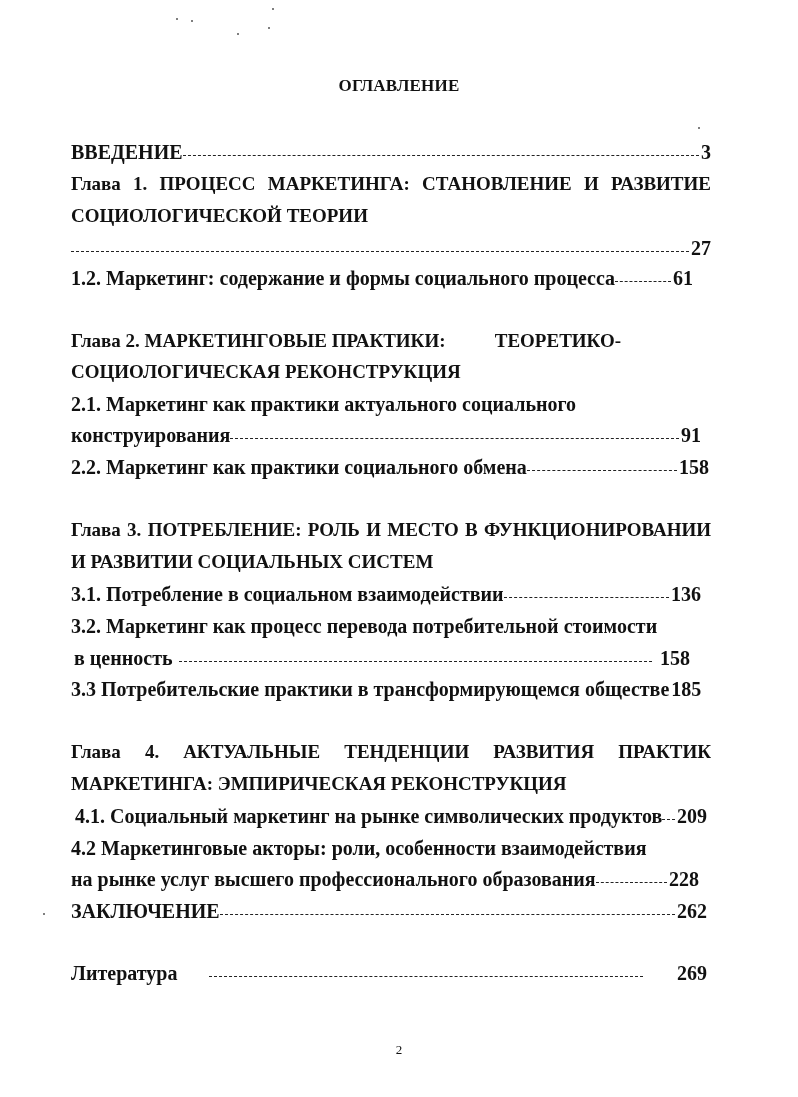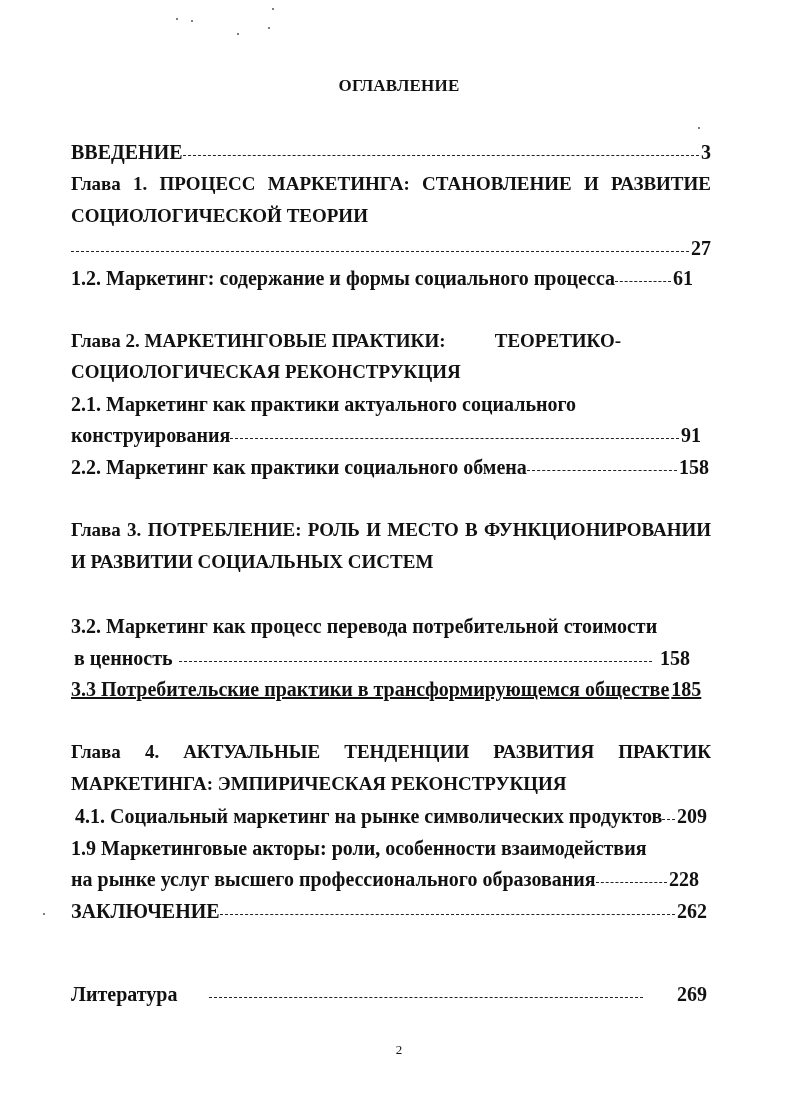--- a/index.html
+++ b/index.html
@@ -72,52 +72,57 @@
   </div>
   <div class="line entry" style="top:455px; width:638px;">
     <span class="text">2.2. Маркетинг как практики социального обмена</span>
     <span class="leader"></span>
     <span class="pg">158</span>
   </div>
 
   <div class="line chapter justify" style="top:518px;">Глава 3. ПОТРЕБЛЕНИЕ: РОЛЬ И МЕСТО В ФУНКЦИОНИРОВАНИИ</div>
   <div class="line chapter" style="top:550px;text-align:center;">И РАЗВИТИИ СОЦИАЛЬНЫХ СИСТЕМ</div>
 
+  <div class="line entry" style="top:582px; width:630px;">
+    <span class="text">3.1. Потребление в социальном взаимодействии</span>
+    <span class="leader"></span>
+    <span class="pg">136</span>
+  </div>
   <div class="line" style="top:614px;">3.2. Маркетинг как процесс перевода потребительной стоимости</div>
   <div class="line entry" style="top:646px; left:74px; width:616px;gap:6px;">
     <span class="text">в ценность</span>
     <span class="leader"></span>
     <span class="pg">158</span>
   </div>
-  <div class="line entry" style="top:677px; width:620px;text-decoration:underline;">
+  <div class="line entry" style="top:677px; width:620px;">
     <span class="text">3.3 Потребительские практики в трансформирующемся обществе</span>
     <span class="leader"></span>
     <span class="pg">185</span>
   </div>
 
   <div class="line chapter justify" style="top:740px;font-family:Liberation Serif, serif;">Глава 4. АКТУАЛЬНЫЕ ТЕНДЕНЦИИ РАЗВИТИЯ ПРАКТИК</div>
   <div class="line chapter" style="top:772px;">МАРКЕТИНГА: ЭМПИРИЧЕСКАЯ РЕКОНСТРУКЦИЯ</div>
 
   <div class="line entry" style="top:804px; left:75px; width:632px;">
     <span class="text">4.1. Социальный маркетинг на рынке символических продуктов</span>
     <span class="leader"></span>
     <span class="pg">209</span>
   </div>
-  <div class="line" style="top:836px;">1.9 Маркетинговые акторы: роли, особенности взаимодействия</div>
+  <div class="line" style="top:836px;">4.2 Маркетинговые акторы: роли, особенности взаимодействия</div>
   <div class="line entry" style="top:867px; width:628px;">
     <span class="text">на рынке услуг высшего профессионального образования</span>
     <span class="leader"></span>
     <span class="pg">228</span>
   </div>
   <div class="line entry" style="top:899px; width:636px;">
     <span class="text">ЗАКЛЮЧЕНИЕ</span>
     <span class="leader"></span>
     <span class="pg">262</span>
   </div>
-  <div class="line entry" style="top:982px; width:636px;gap:32px;">
+  <div class="line entry" style="top:961px; width:636px;gap:32px;">
     <span class="text">Литература</span>
     <span class="leader"></span>
     <span class="pg">269</span>
   </div>
 
   <div class="pagenum">2</div>
 
   <span class="speck" style="left:176px; top:18px;"></span>
   <span class="speck" style="left:191px; top:20px;"></span>
   <span class="speck" style="left:272px; top:8px;"></span>

